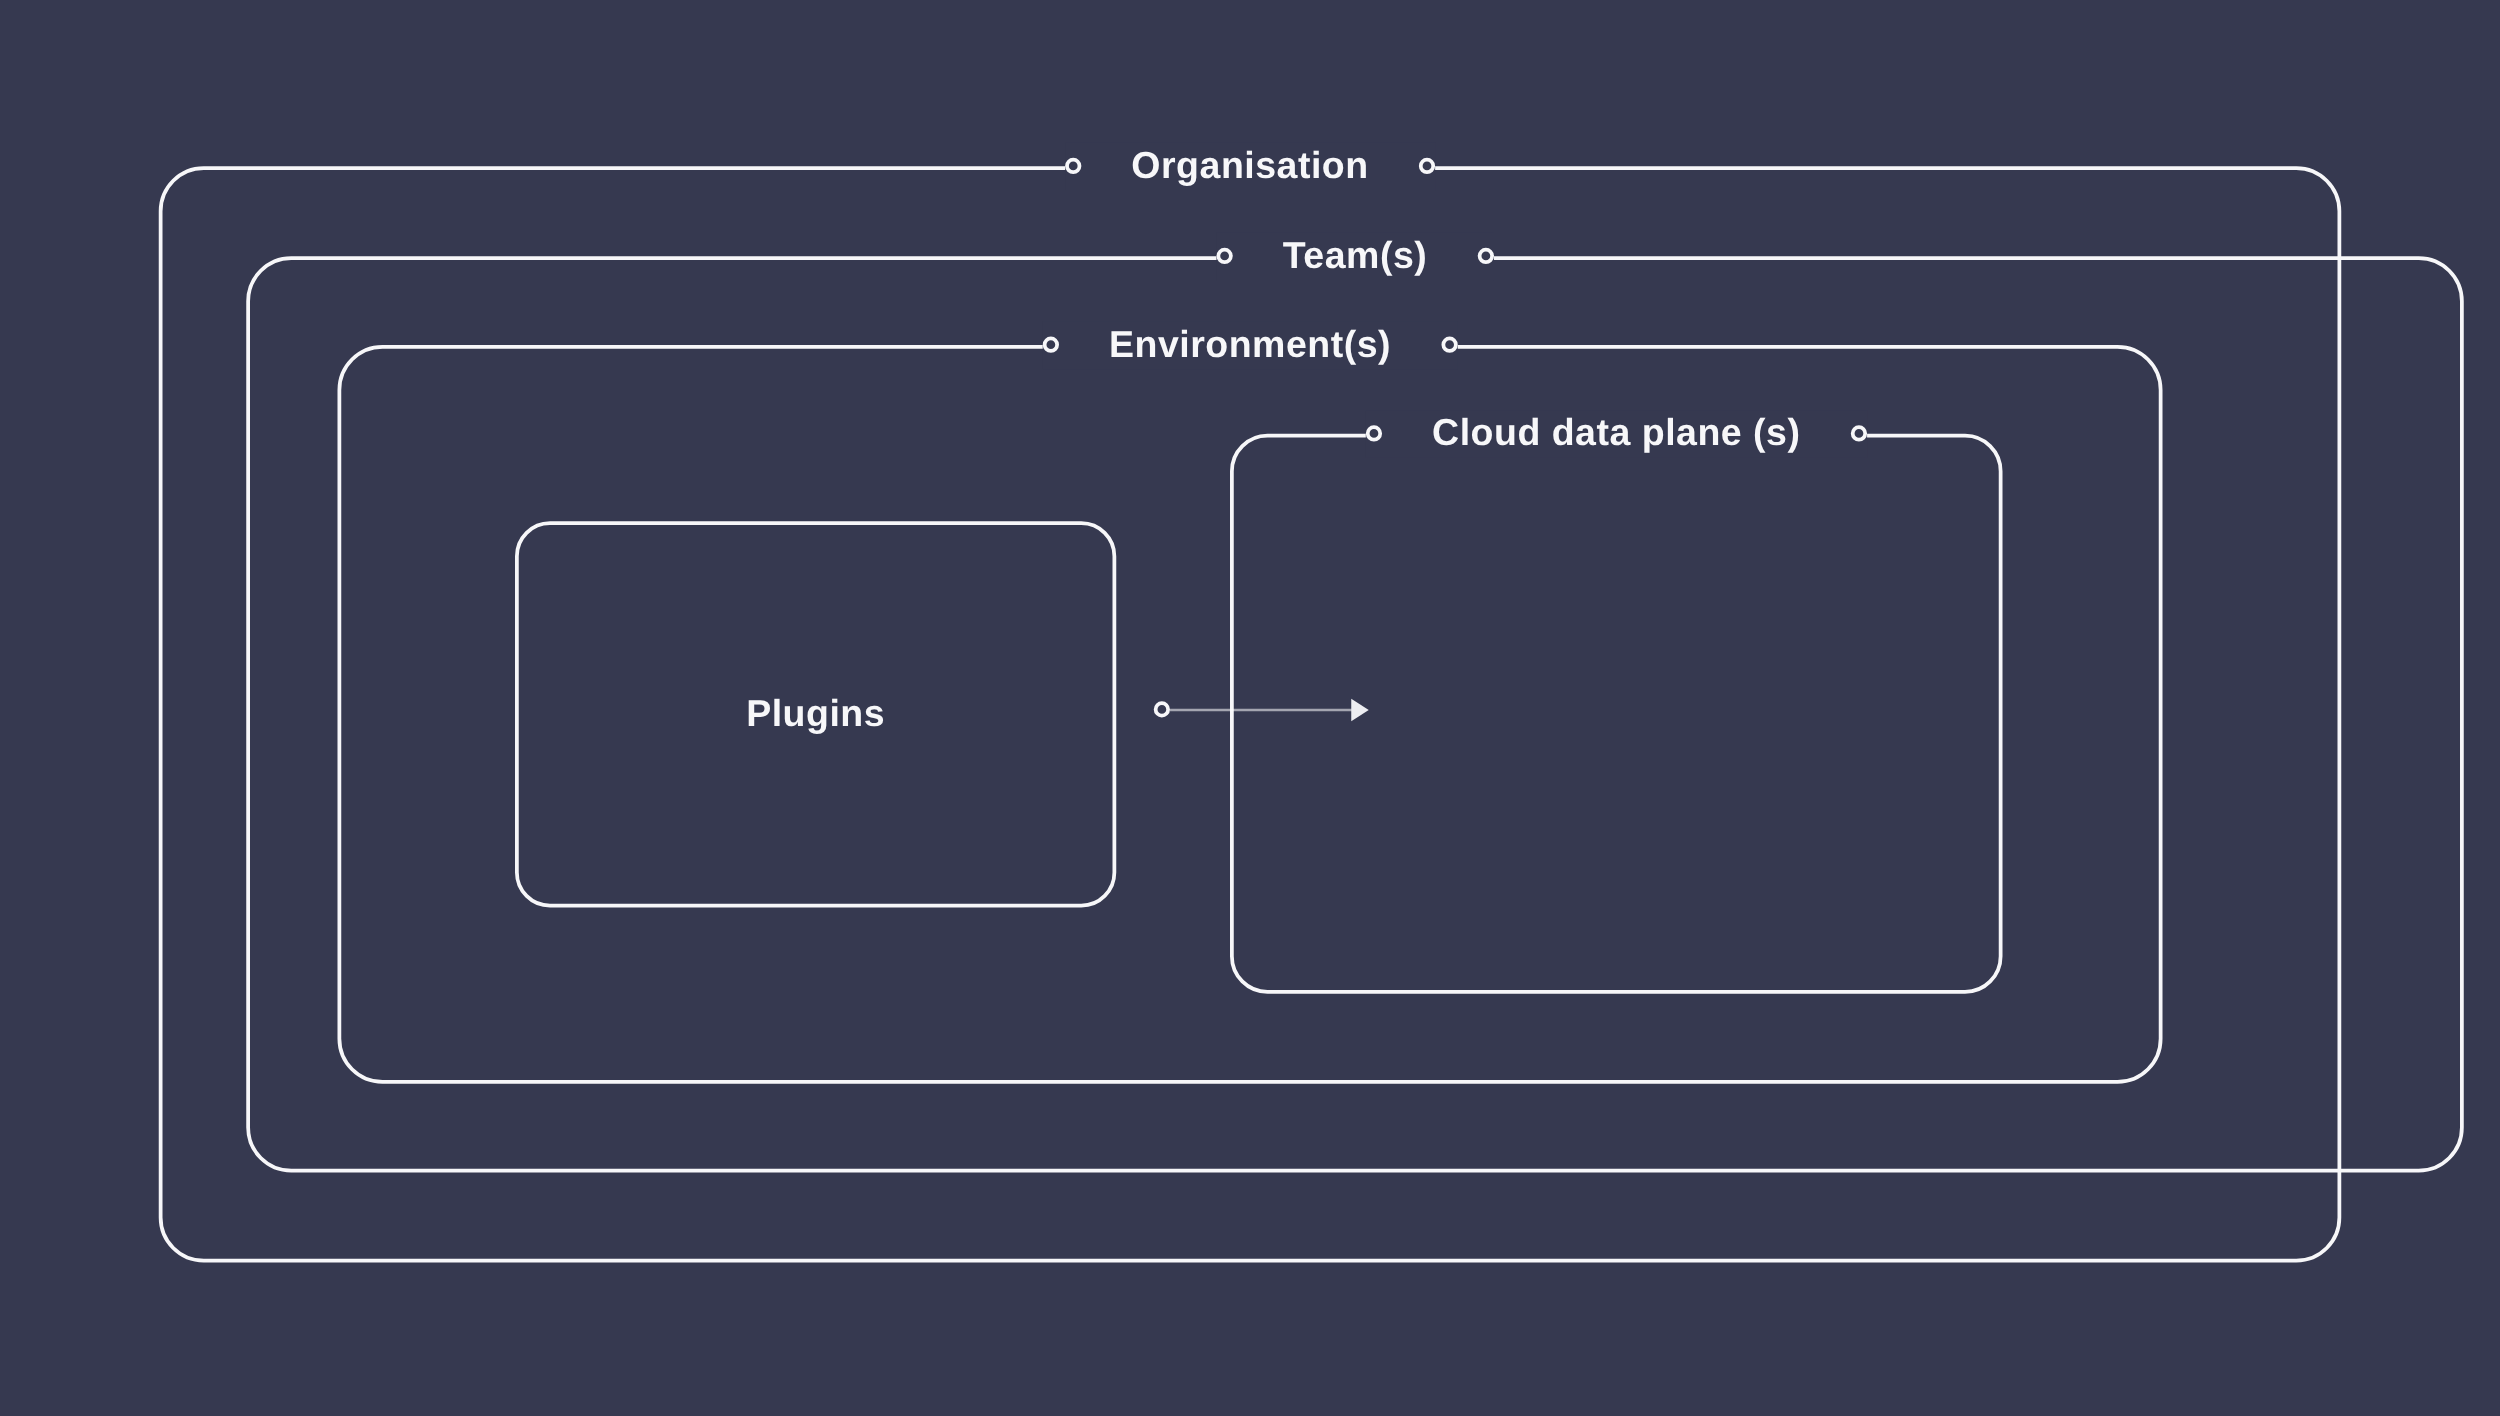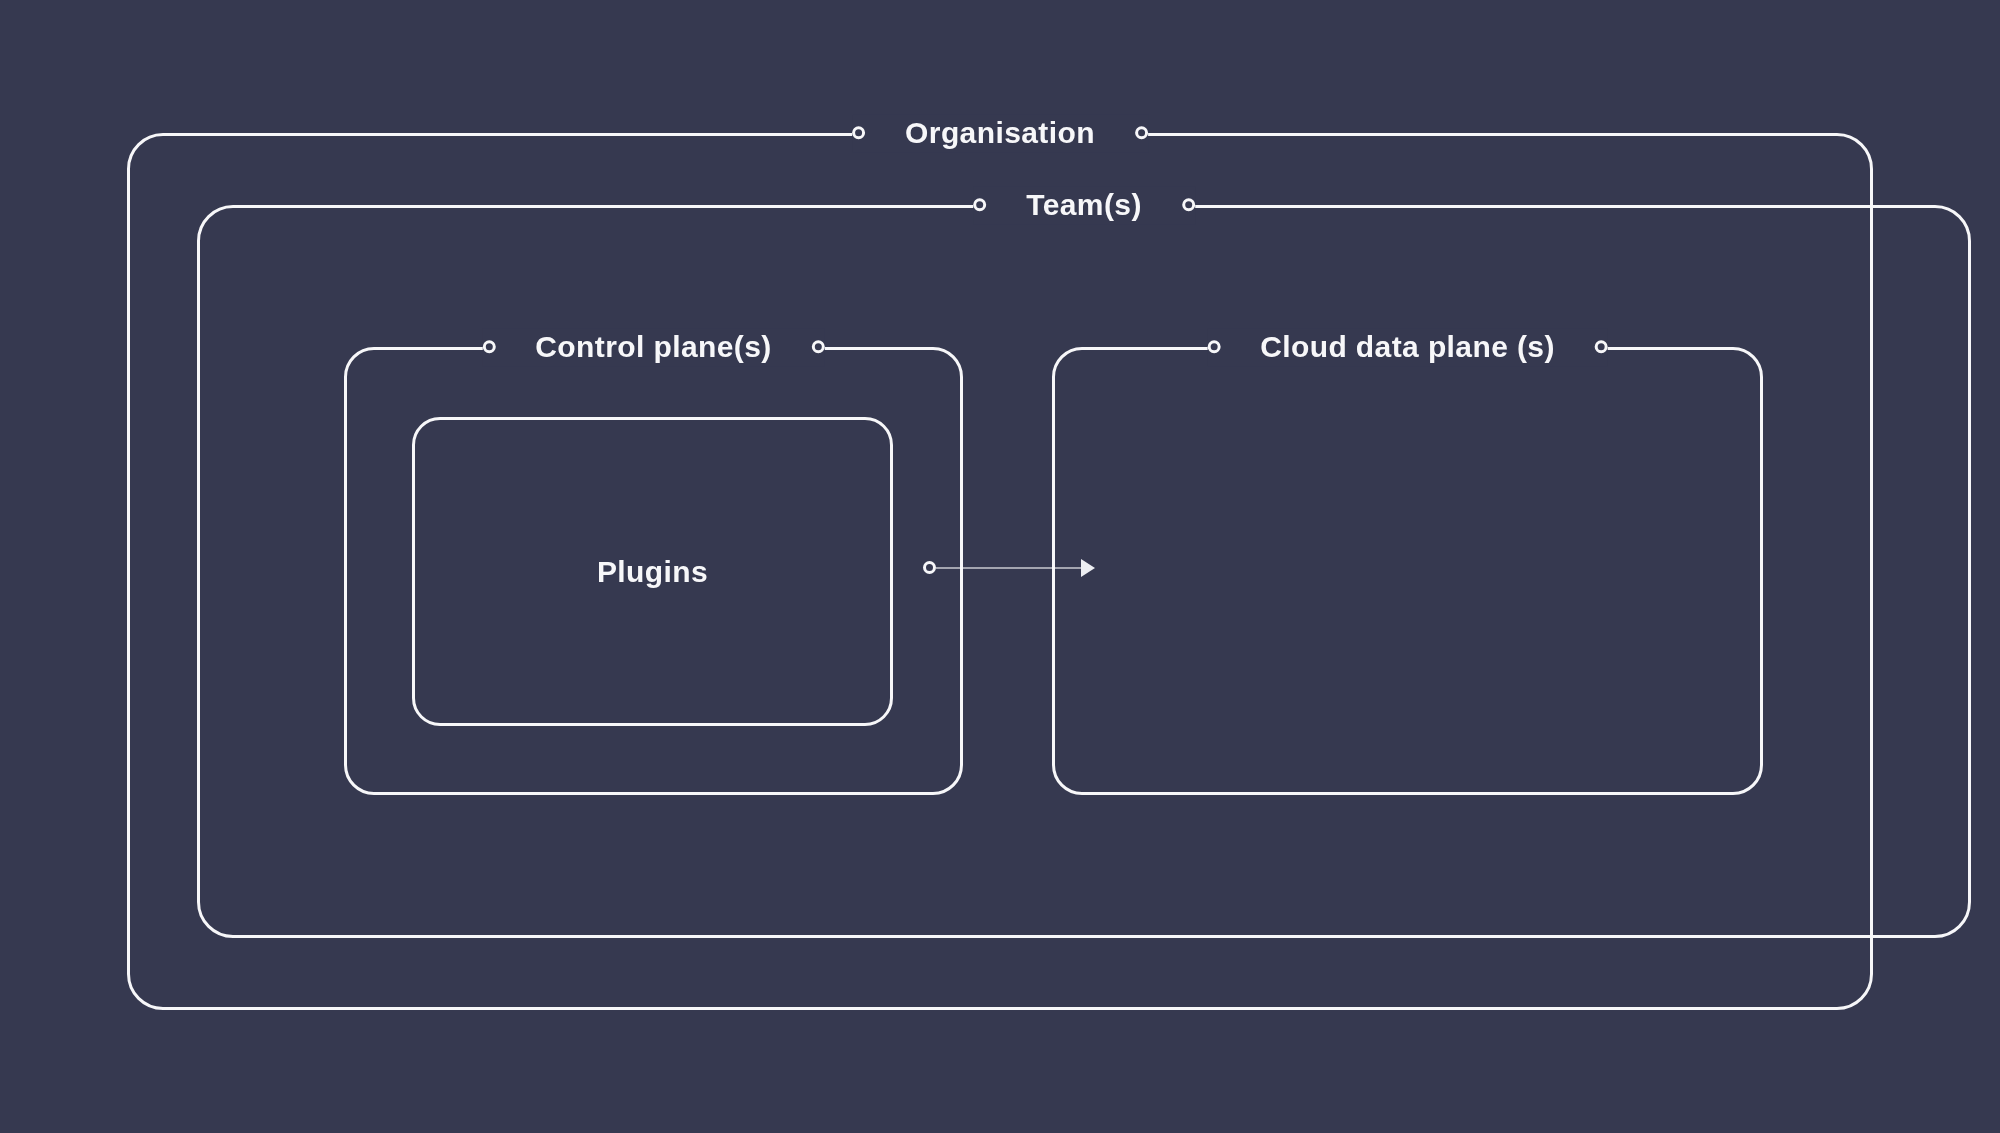--- a/index.html
+++ b/index.html
@@ -14,21 +14,21 @@
   body { width: 2000px; height: 1133px; overflow: hidden; position: relative;
          font-family: "Liberation Sans", sans-serif; }
 
   .canvas { position: absolute; inset: 0; width: 2000px; height: 1133px; background: var(--bg); }
 
   .frame { position: absolute; border: 3px solid var(--line); background: transparent; }
   .org      { left: 127px;  top: 133px; width: 1746px; height: 877px; border-radius: 36px; }
   .team     { left: 197px;  top: 205px; width: 1774px; height: 733px; border-radius: 36px; }
   .env      { left: 270px;  top: 276px; width: 1460px; height: 591px; border-radius: 36px; }
   .control  { left: 344px;  top: 347px; width: 619px;  height: 448px; border-radius: 30px; }
-  .cloud    { left: 1052px; top: 347px; width: 711px;  height: 448px; border-radius: 30px; }
+  .cloud    { left: 984px; top: 347px; width: 618px;  height: 448px; border-radius: 30px; }
   .plugins  { left: 412px;  top: 417px; width: 481px;  height: 309px; border-radius: 28px;
               display: flex; align-items: center; justify-content: center; }
 
   .frame-label {
     position: absolute; top: -3px; left: 50%; transform: translate(-50%, -50%);
     display: flex; align-items: center; background: var(--bg); text-align: right;
   }
   .ring {
     width: 13px; height: 13px; flex: none;
     border: 3px solid var(--line); border-radius: 50%; background: var(--bg);
@@ -70,28 +70,28 @@
   </div>
 
   <div class="frame team">
     <div class="frame-label">
       <span class="ring"></span>
       <span class="lbl">Team(s)</span>
       <span class="ring"></span>
     </div>
   </div>
 
-
-  <div class="frame control">
+  <div class="frame env">
     <div class="frame-label">
       <span class="ring"></span>
-      <span class="lbl">Control plane(s)</span>
+      <span class="lbl">Environment(s)</span>
       <span class="ring"></span>
     </div>
   </div>
+
 
   <div class="frame cloud">
     <div class="frame-label">
       <span class="ring"></span>
       <span class="lbl">Cloud data plane (s)</span>
       <span class="ring"></span>
     </div>
   </div>
 
   <div class="frame plugins">

